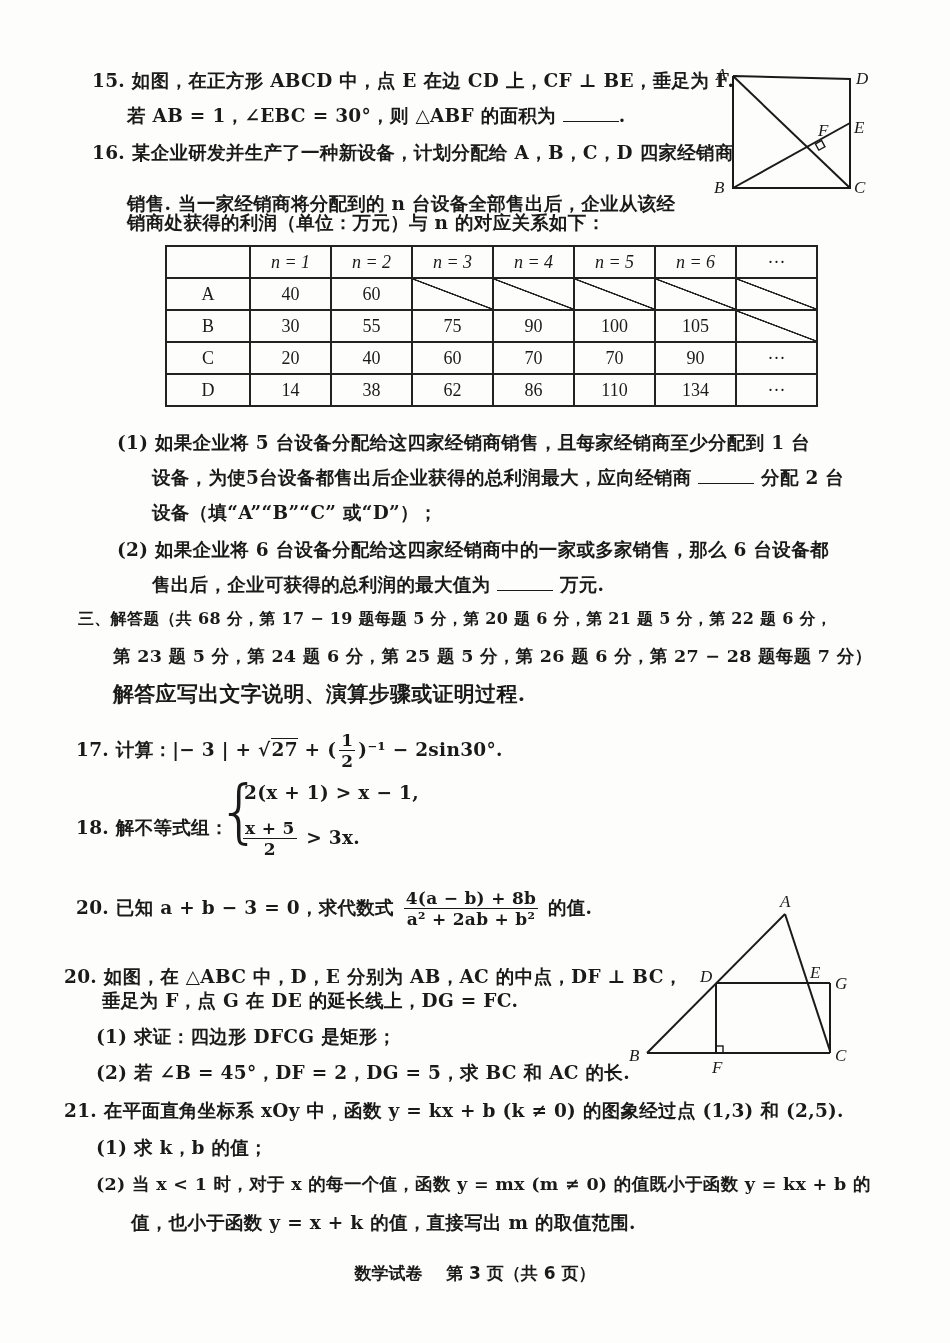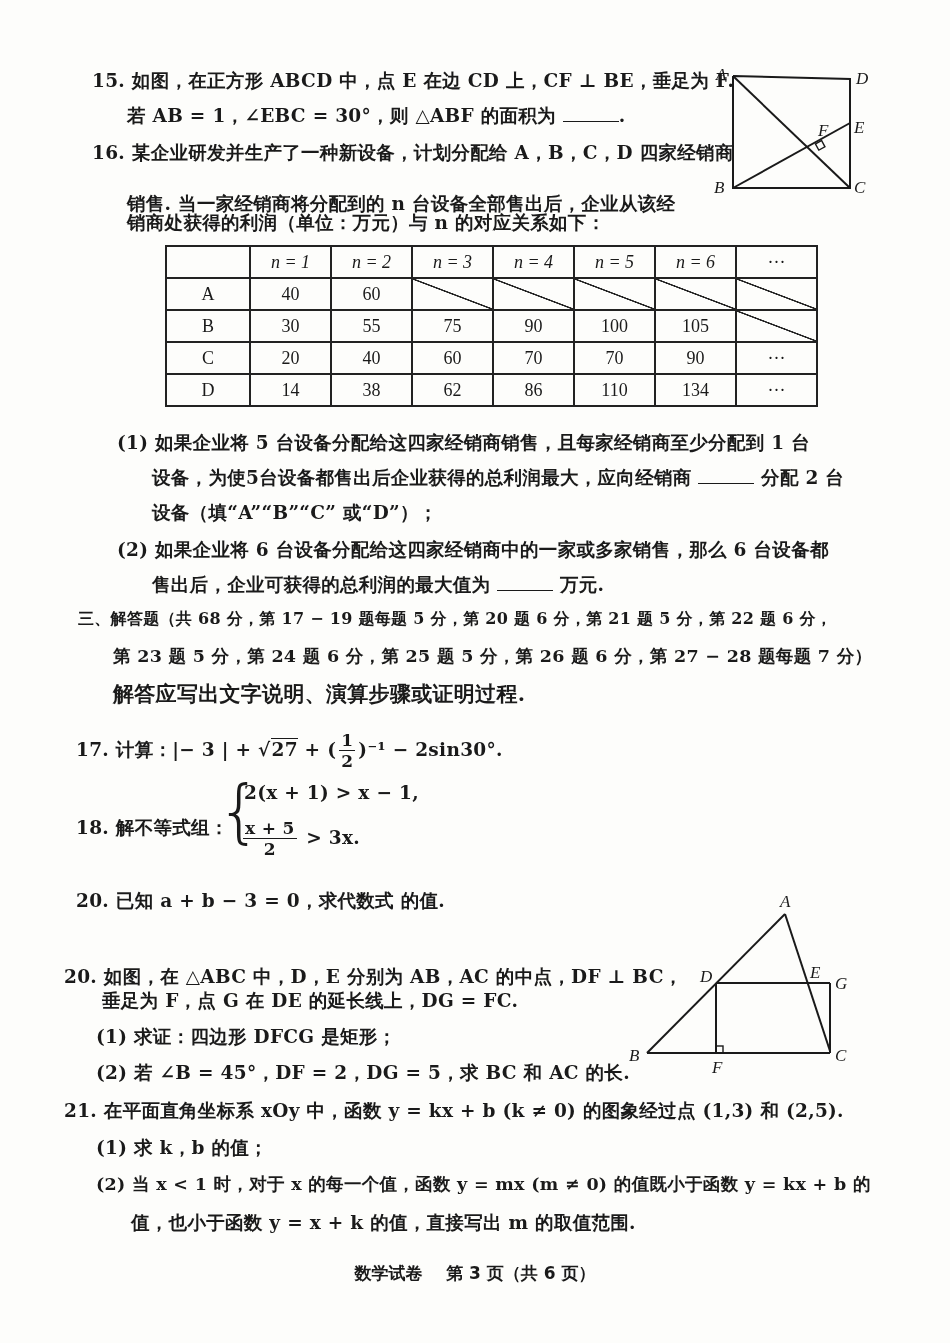--- a/index.html
+++ b/index.html
@@ -150,20 +150,21 @@
 <div class="abs brace" style="left:217px;top:776px;">{</div>
 <div class="line bold it" style="left:244px;top:782px;font-style:normal;">2(x + 1) &gt; x − 1,</div>
 <div class="line bold" style="left:240px;top:818px;">
   <span class="frac"><span class="num">x + 5</span><span>2</span></span>
   <span>&gt; 3x.</span>
 </div>
 
 <div class="line bold" style="left:76px;top:888px;">
   <span>20.</span>
   <span>已知 a + b − 3 = 0，求代数式</span>
+  <span class="frac"><span class="num">4(a − b) + 8b</span><span>a² + 2ab + b²</span></span>
   <span>的值.</span>
 </div>
 
 <div class="line bold" style="left:64px;top:952px;margin-top:12px;">
   <span>20.</span>
   <span>如图，在 △ABC 中，D，E 分别为 AB，AC 的中点，DF ⊥ BC，</span>
 </div>
 <div class="line bold" style="left:102px;top:988px;">垂足为 F，点 G 在 DE 的延长线上，DG = FC.</div>
 <div class="line bold" style="left:96px;top:1024px;">(1) 求证：四边形 DFCG 是矩形；</div>
 <div class="line bold" style="left:96px;top:1060px;">(2) 若 ∠B = 45°，DF = 2，DG = 5，求 BC 和 AC 的长.</div>

